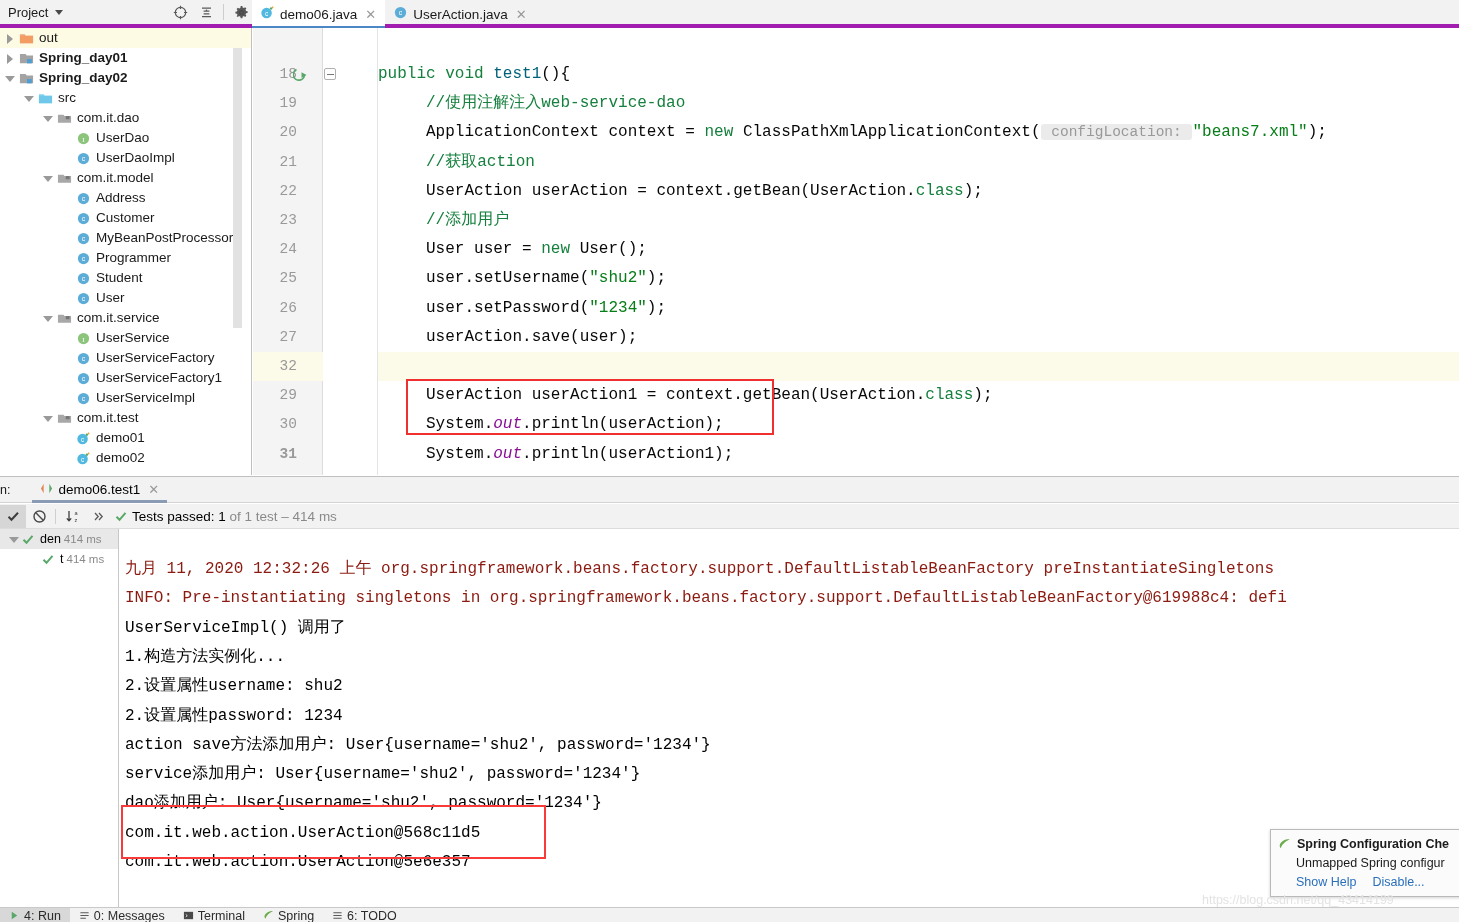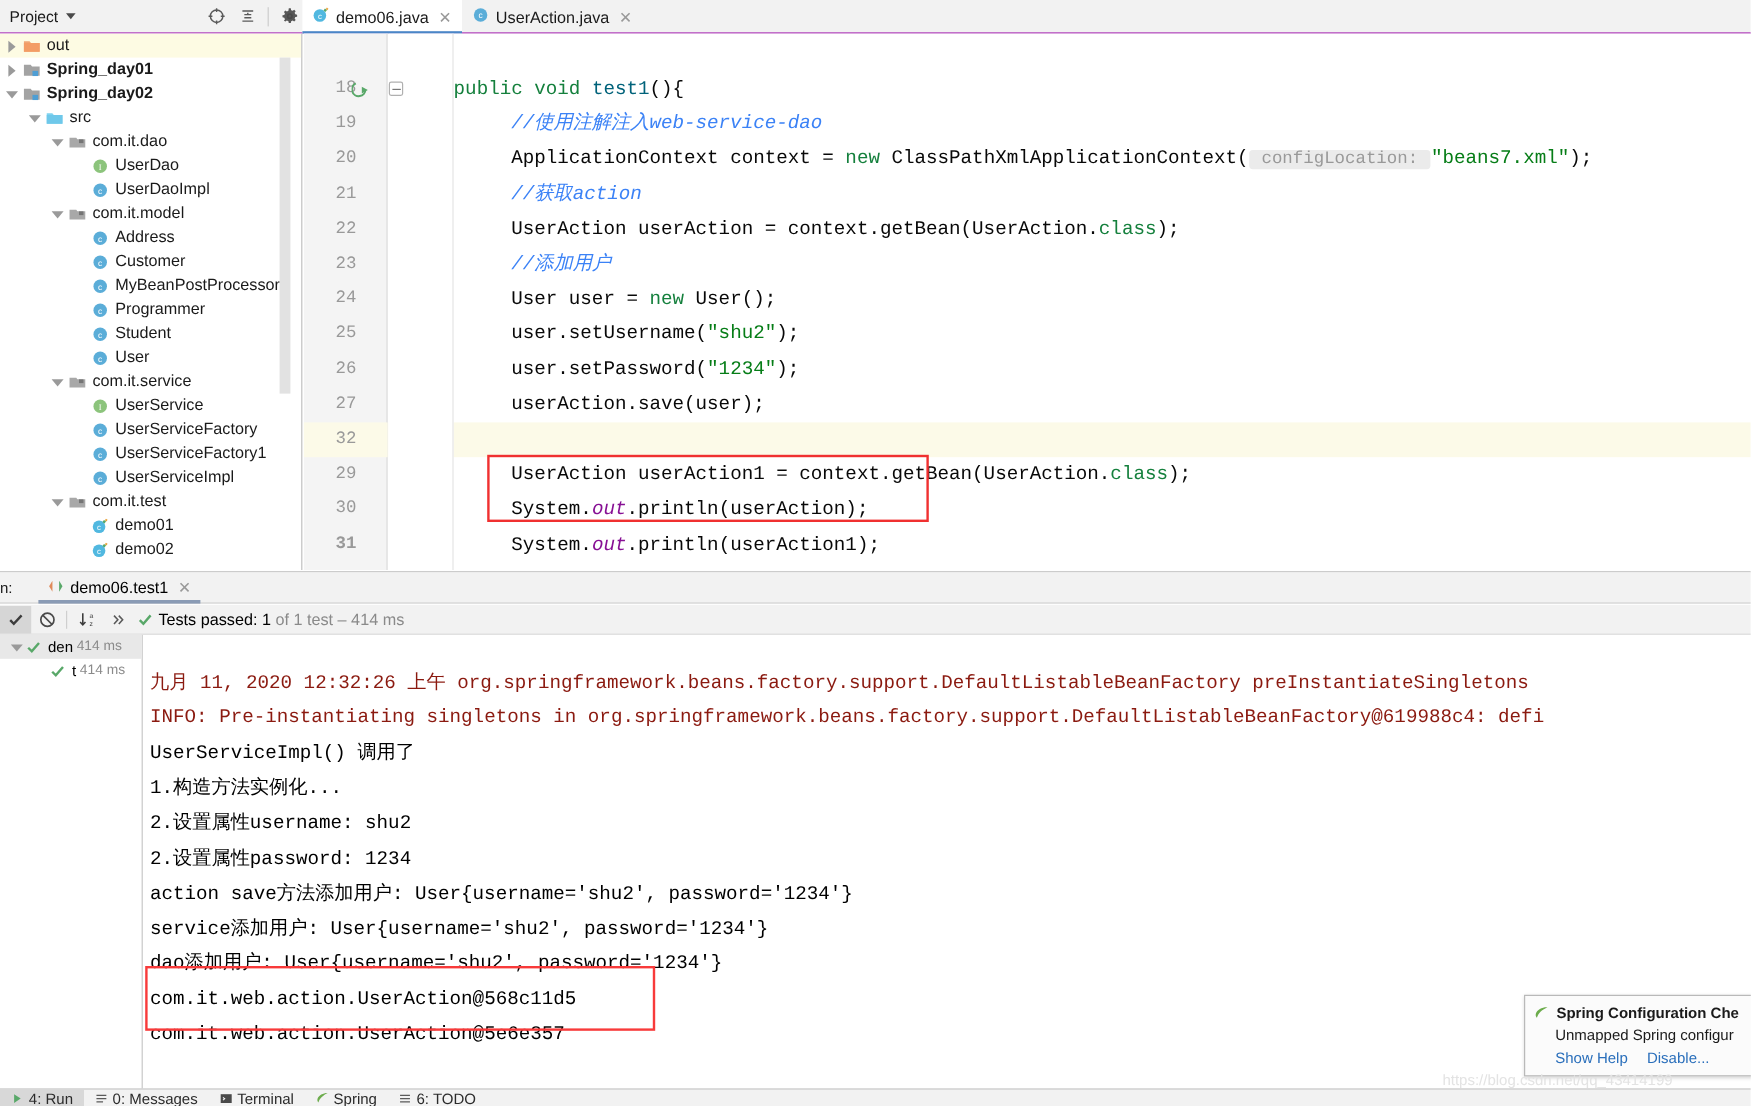--- a/index.html
+++ b/index.html
@@ -7,21 +7,21 @@
   body {
     width:1459px; height:922px;
     font-family:"Liberation Sans", sans-serif;
     font-size:13px; color:#000; background:#fff;
     overflow:hidden; position:relative;
   }
 
   
   #toolbar {
     position:absolute; left:0; top:0; width:1459px; height:28px;
-    background:#f2f2f2; border-bottom:1px solid #a21caf;
+    background:#f2f2f2; border-bottom:4px solid #a21caf;
     display:flex; align-items:center;
   }
   #proj-label { margin-left:8px; font-size:13px; color:#1a1a1a; }
   .tri-down {
     width:0;height:0;border-left:4px solid transparent;border-right:4px solid transparent;
     border-top:5px solid #4a4a4a; margin-left:7px;
   }
   .tb-icons { display:flex; align-items:center; margin-left:104px; gap:0px; }
   .tb-btn { width:26px;height:22px; display:flex;align-items:center;justify-content:center; }
   .tb-sep { width:1px;height:16px;background:#cdcdcd;margin:0 4px; }
@@ -89,21 +89,21 @@
   .coderow {
     position:absolute; left:125px; height:29.2px; line-height:29.2px;
     font-family:"Liberation Mono", monospace; font-size:16px; white-space:pre;
     color:#080808;
   }
   .crhl { position:absolute; left:71px; right:0; height:29.2px; background:#fcfae8; }
   .kw { color:#15803d; }
   .mth { color:#00627a; }
   .str { color:#067d17; }
   .stat { color:#871094; font-style:italic; }
-  .cmt { color:#3b82f6; font-style:italic; }
+  .cmt { color:#15803d; }
   .hint {
     color:#999; background:#ebebeb; border-radius:3px; padding:0 2px; font-size:14.5px;
   }
   #redbox-code {
     position:absolute; left:406px; top:379px; width:368px; height:56px;
     border:2.5px solid #f03030; pointer-events:none;
   }
   .run-marker {
     position:absolute; left:40px; width:16px; height:16px;
   }

